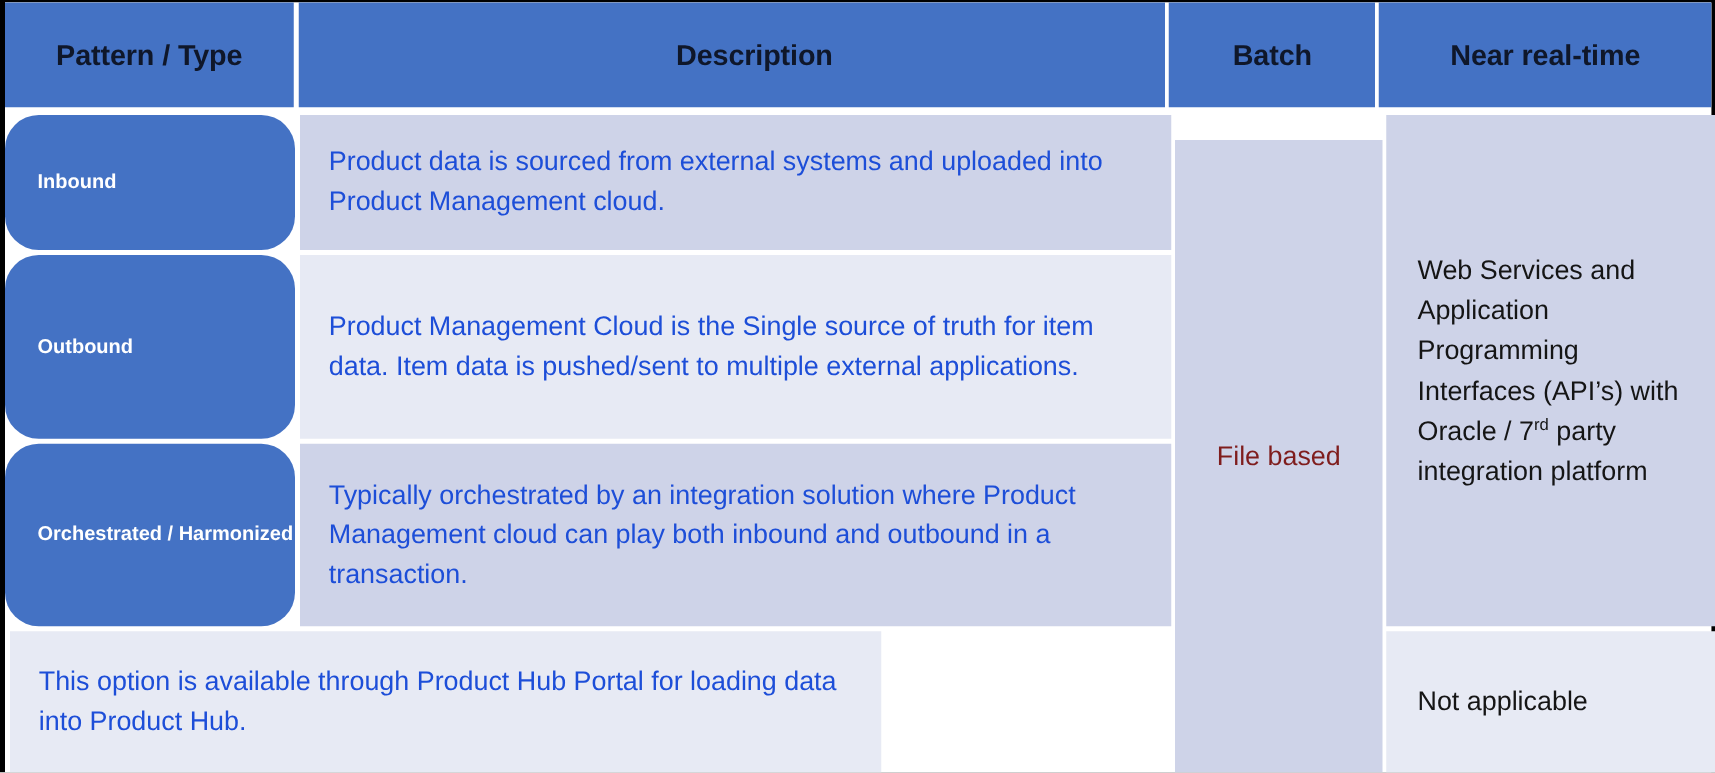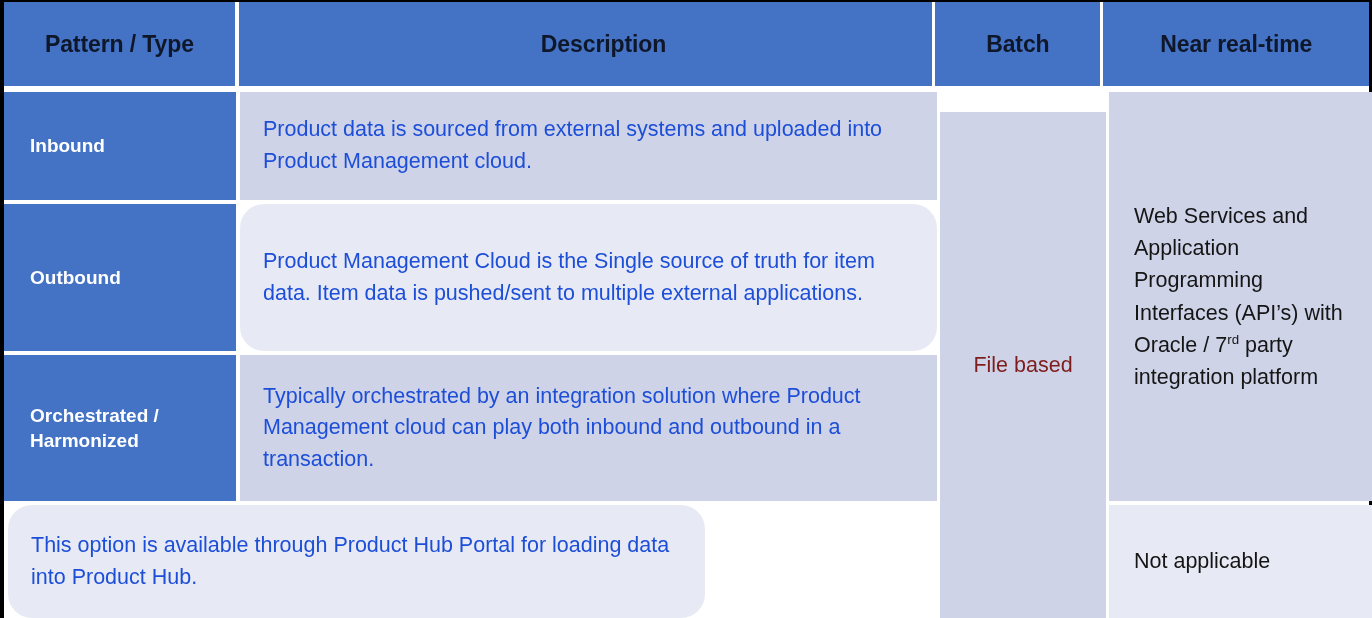--- a/index.html
+++ b/index.html
@@ -76,39 +76,40 @@
   .row-2 { flex: 0 0 147px; }
   .row-3 { flex: 0 0 146px; }
   .row-4 { flex: 0 0 113px; }
 
   .cell-pattern {
     width: 232px;
     flex: 0 0 232px;
     background: #4472C4;
     color: #ffffff;
     font-weight: bold;
-    font-size: 19px;
+    font-size: 16px;
     line-height: 1.32;
     display: flex;
     align-items: center;
     padding: 0 0 0 26px;
+    border-radius: 27px;
   }
   .cell-desc {
     width: 697px;
     flex: 0 0 697px;
     margin-left: 4px;
     color: #1d4ed8;
     font-size: 21.5px;
     line-height: 1.47;
     display: flex;
     align-items: center;
     padding: 0 16px 0 23px;
   }
   .shade-dark  { background: #CED3E8; }
-  .shade-light { background: #E7EAF4; border-radius: 24px; }
+  .shade-light { background: #E7EAF4; }
 
   
   .batch-col {
     width: 166px;
     flex: 0 0 166px;
     margin-left: 3px;
     background: #CED3E8;
     color: #7f1d1d;
     font-size: 21.5px;
     display: flex;

